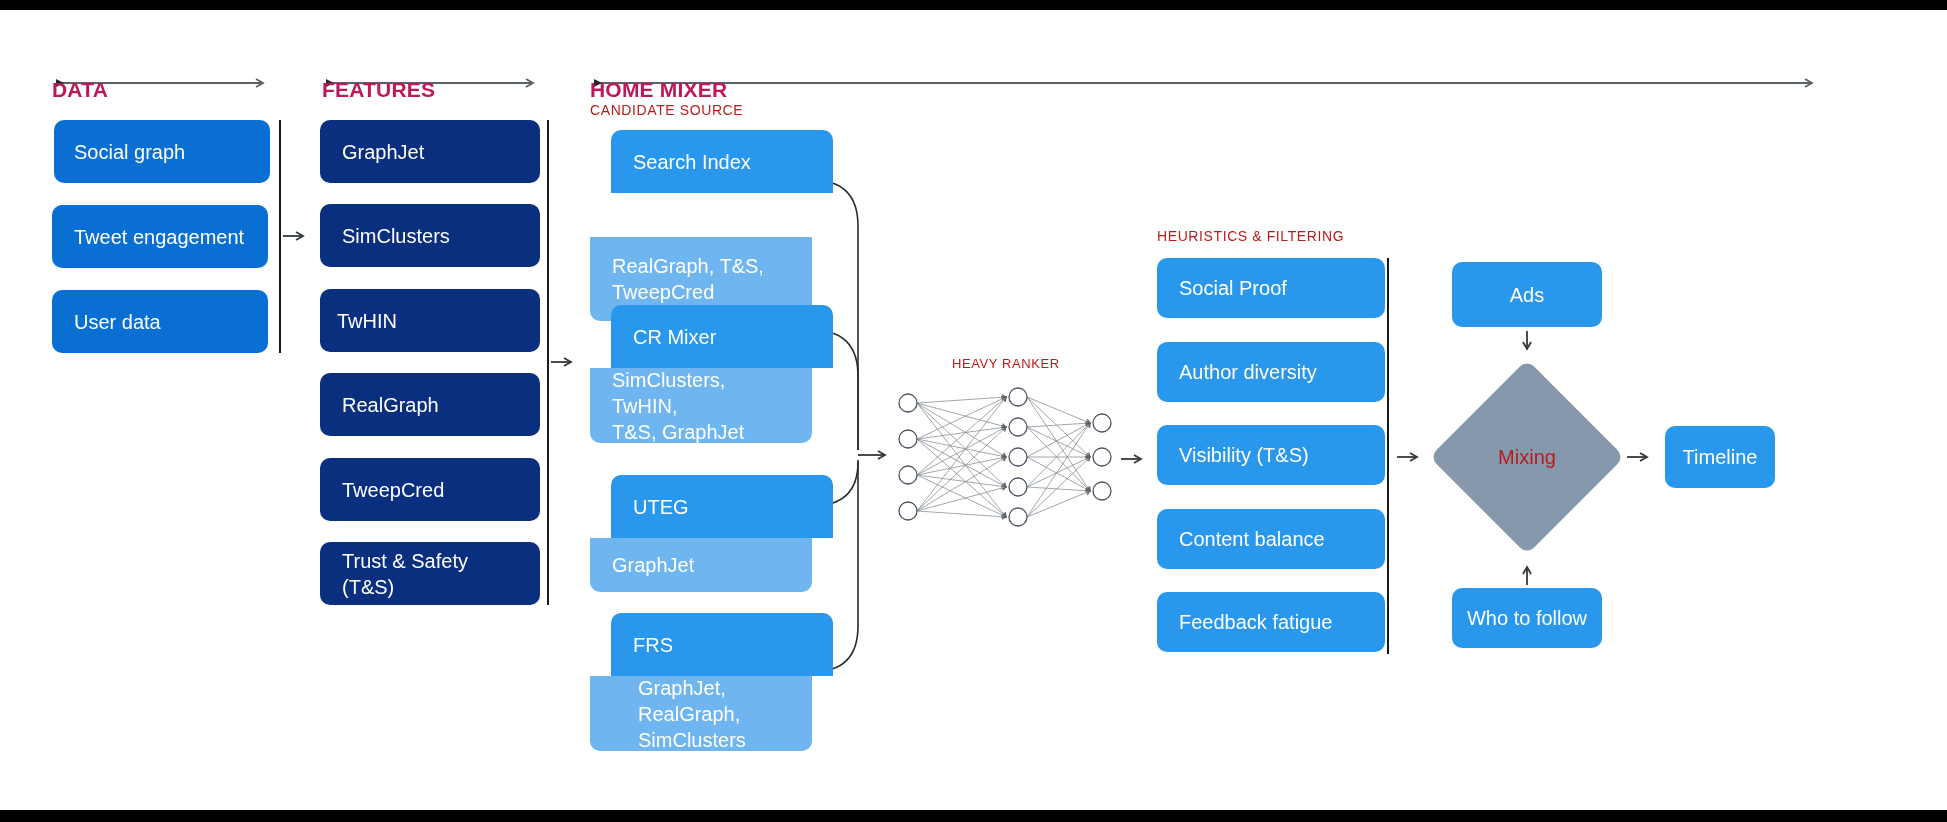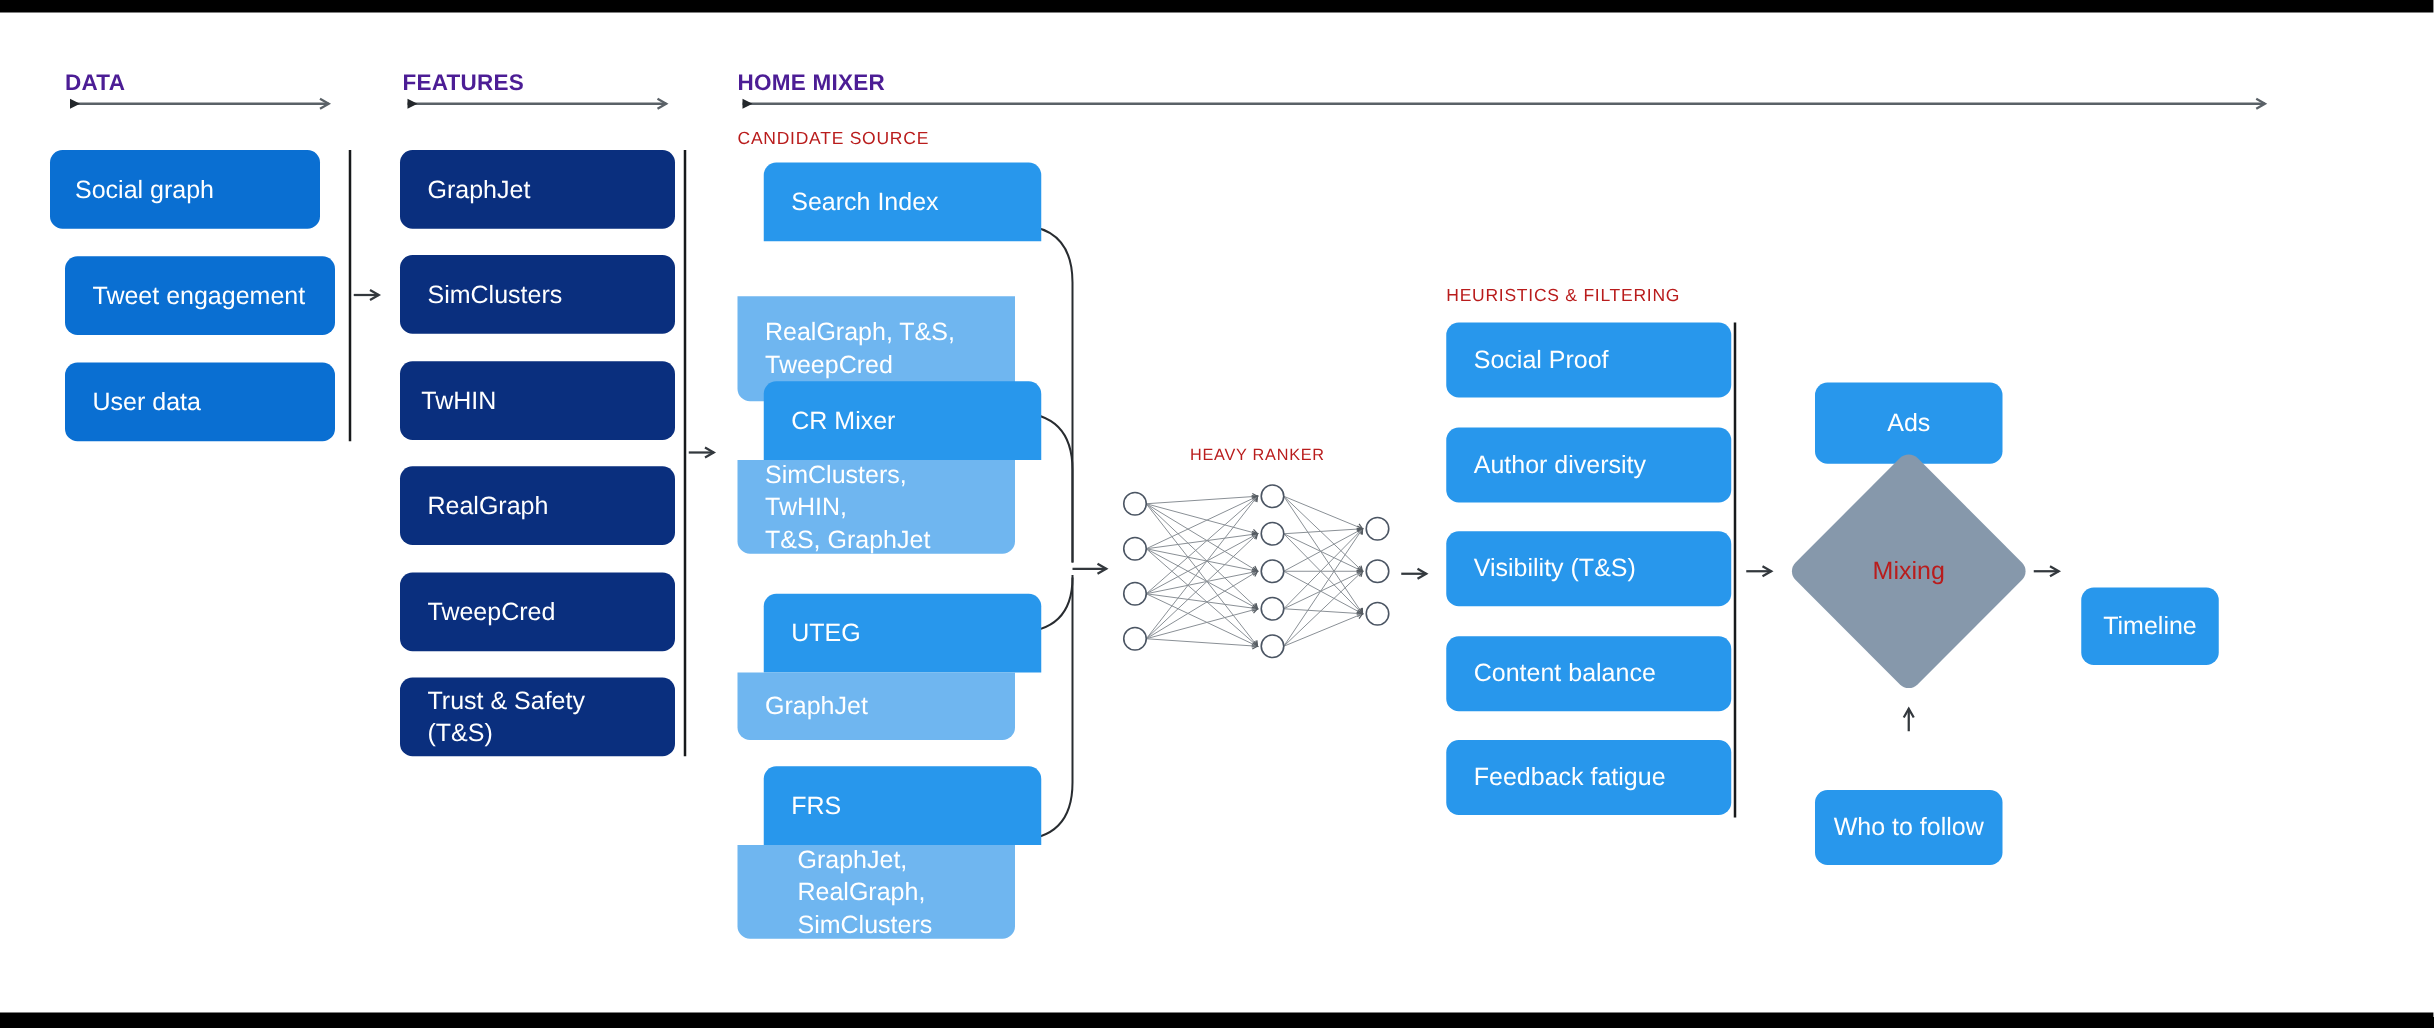--- a/index.html
+++ b/index.html
@@ -5,35 +5,35 @@
   html,body{margin:0;padding:0;background:#fff;}
   .canvas{
     position:relative;width:1947px;height:822px;overflow:hidden;
     background:#ffffff;font-family:"Liberation Sans",sans-serif;
   }
   .bar{position:absolute;left:0;width:1947px;background:#000;}
   .bar.top{top:0;height:10px;}
   .bar.bottom{top:810px;height:12px;}
   .overlay{position:absolute;left:0;top:0;pointer-events:none;}
   .section-header{
-    position:absolute;font-size:18px;font-weight:bold;color:#4c1d95;letter-spacing:.2px;white-space:nowrap;
+    position:absolute;font-size:21px;font-weight:bold;color:#be185d;letter-spacing:.2px;white-space:nowrap;margin-top:22px;
   }
   .sub-label{
     position:absolute;font-size:14px;color:#b91c1c;letter-spacing:.6px;white-space:nowrap;
   }
   .box{
     position:absolute;border-radius:10px;color:#fff;font-size:20px;font-weight:500;
     display:flex;align-items:center;padding:0 22px;box-sizing:border-box;line-height:1.3;
   }
   .data-box{width:216px;height:63px;background:#0a6fd2;}
   .feat-box{width:220px;height:63px;background:#0a2f7e;}
   .cs-head{width:222px;background:#2897ec;border-radius:10px 10px 0 0;height:63px;margin-left:21px;}
   .cs-sub{width:222px;background:#6fb6f0;border-radius:0 0 10px 10px;white-space:pre-line;}
   .heur-box{width:228px;height:60px;background:#2897ec;}
-  .blue-center{background:#2897ec;justify-content:center;padding:12px;text-align:right;margin-top:44px;}
+  .blue-center{background:#2897ec;justify-content:center;padding:12px;text-align:right;}
   .diamond{
     position:absolute;left:1458px;top:388px;width:138px;height:138px;
     background:#8698ab;transform:rotate(45deg);border-radius:10px;
   }
   .diamond-label{
     position:absolute;left:1457px;top:387px;width:140px;height:140px;
     display:flex;align-items:center;justify-content:center;color:#b91c1c;font-size:20px;font-weight:500;
   }
   .net-edge{stroke:#8a9096;stroke-width:0.8;fill:none;}
   .net-node{fill:#ffffff;stroke:#4b5563;stroke-width:1.3;}
@@ -142,21 +142,21 @@
   </svg>
 
   <div class="section-header" style="left:52px;top:56px;">DATA</div>
   <div class="section-header" style="left:322px;top:56px;">FEATURES</div>
   <div class="section-header" style="left:590px;top:56px;">HOME MIXER</div>
 
   <div class="sub-label" style="left:590px;top:102px;">CANDIDATE SOURCE</div>
   <div class="sub-label" style="left:1157px;top:228px;">HEURISTICS &amp; FILTERING</div>
   <div class="sub-label" style="left:952px;top:356px;font-size:13px;">HEAVY RANKER</div>
 
-  <div class="box data-box" style="left:40px;top:120px;padding-left:20px;">Social graph</div>
+  <div class="box data-box" style="left:54px;top:120px;padding-left:20px;">Social graph</div>
   <div class="box data-box" style="left:52px;top:205px;">Tweet engagement</div>
   <div class="box data-box" style="left:52px;top:290px;">User data</div>
 
   <div class="box feat-box" style="left:320px;top:120px;">GraphJet</div>
   <div class="box feat-box" style="left:320px;top:204px;">SimClusters</div>
   <div class="box feat-box" style="left:320px;top:289px;padding-left:17px;">TwHIN</div>
   <div class="box feat-box" style="left:320px;top:373px;">RealGraph</div>
   <div class="box feat-box" style="left:320px;top:458px;">TweepCred</div>
   <div class="box feat-box" style="left:320px;top:542px;">Trust &amp; Safety (T&amp;S)</div>
 

